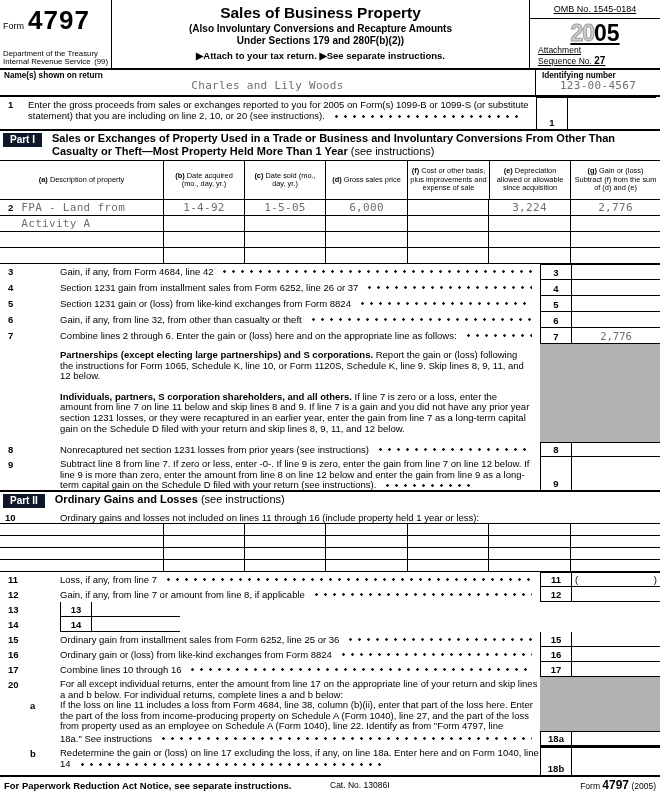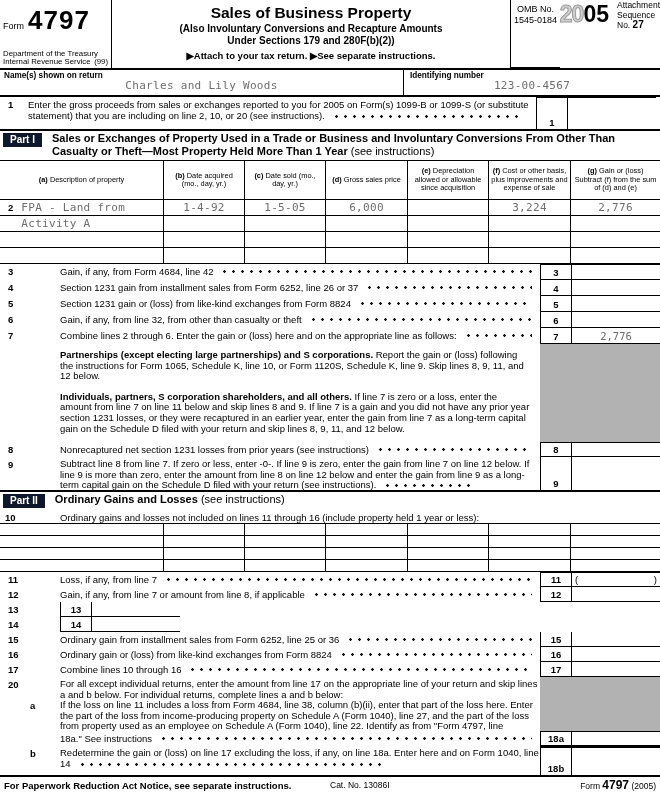--- a/index.html
+++ b/index.html
@@ -17,31 +17,31 @@
   .hdr-left { width:112px; border-right:1.5px solid #000; padding:2px 2px 1px 3px; display:flex; flex-direction:column; }
   .form-line { display:flex; align-items:flex-end; margin-top:6px; }
   .form-word { font-size:9px; }
   .form-num  { font-size:26px; line-height:24px; font-weight:bold; margin-left:4px; letter-spacing:1px; }
   .dept { margin-top:auto; font-size:7.8px; line-height:8.6px; }
   .dept-row2 { display:flex; justify-content:space-between; padding-right:1px; }
   .hdr-center { flex:1; text-align:center; padding-top:4px; }
   .title { font-size:15.5px; font-weight:bold; line-height:17px; }
   .subtitle { font-size:10px; font-weight:bold; line-height:11.5px; margin-top:2px; }
   .attach { font-size:9.5px; font-weight:bold; margin-top:4px; }
-  .hdr-right { width:150px; border-left:1.5px solid #000; display:flex; flex-direction:row; }
+  .hdr-right { width:131px; border-left:1.5px solid #000; display:flex; flex-direction:column;text-decoration:underline; }
   .omb { font-size:9px; text-align:center; padding:4px 0 3px; border-bottom:1px solid #000; }
   .year { text-align:center; font-size:23px; font-weight:bold; line-height:24px; margin-top:2px; }
   .y20 { color:#cfcfcf; -webkit-text-stroke:1px #9a9a9a; letter-spacing:-1px; }
   .y05 { color:#000; }
   .attach-seq { font-size:8.5px; line-height:9.5px; padding:1px 0 2px 8px; }
   .seq-no { font-weight:bold; font-size:10px; }
 
   
   .name-row { display:flex; height:27px; border-bottom:2px solid #000; }
-  .name-left { width:404px; border-right:1.5px solid #000; padding:1px 4px; }
+  .name-left { width:536px; border-right:1.5px solid #000; padding:1px 4px; }
   .name-right { flex:1; padding:1px 6px; }
   .small-label { font-size:8.2px; font-weight:bold; line-height:9px; }
   .entry-center { text-align:center; }
 
   
   .ln { display:flex; align-items:stretch; }
   .ln-num { flex:0 0 60px; padding:2px 0 0 8px; font-weight:bold; }
   .ln-num.narrow { flex-basis:28px; padding-left:8px; }
   .ln-sub { flex:0 0 60px; padding:2px 0 0 30px; font-weight:bold; }
   .ln-text { flex:1; padding-top:2px; display:flex; flex-wrap:wrap; align-content:flex-start; }
@@ -178,25 +178,25 @@
         </div>
       <div class="tc th c-b">
           <div><span class="b">(b)</span> <span>Date acquired (mo., day, yr.)</span></div>
         </div>
       <div class="tc th c-c">
           <div><span class="b">(c)</span> <span>Date sold (mo., day, yr.)</span></div>
         </div>
       <div class="tc th c-d">
           <div><span class="b">(d)</span> <span>Gross sales price</span></div>
         </div>
+      <div class="tc th c-f">
+          <div><span class="b">(f)</span> <span>Cost or other basis, plus improvements and expense of sale</span></div>
+        </div>
       <div class="tc th c-e">
           <div><span class="b">(e)</span> <span>Depreciation allowed or allowable since acquisition</span></div>
-        </div>
-      <div class="tc th c-f">
-          <div><span class="b">(f)</span> <span>Cost or other basis, plus improvements and expense of sale</span></div>
         </div>
       <div class="tc th c-g">
           <div><span class="b">(g)</span> <span>Gain or (loss) Subtract (f) from the sum of (d) and (e)</span></div>
         </div>
     </div>
 
     <div class="trow">
       <div class="tc td desc c-a">
           <span class="row-num">2</span>
           <span class="hw">FPA - Land from</span>

